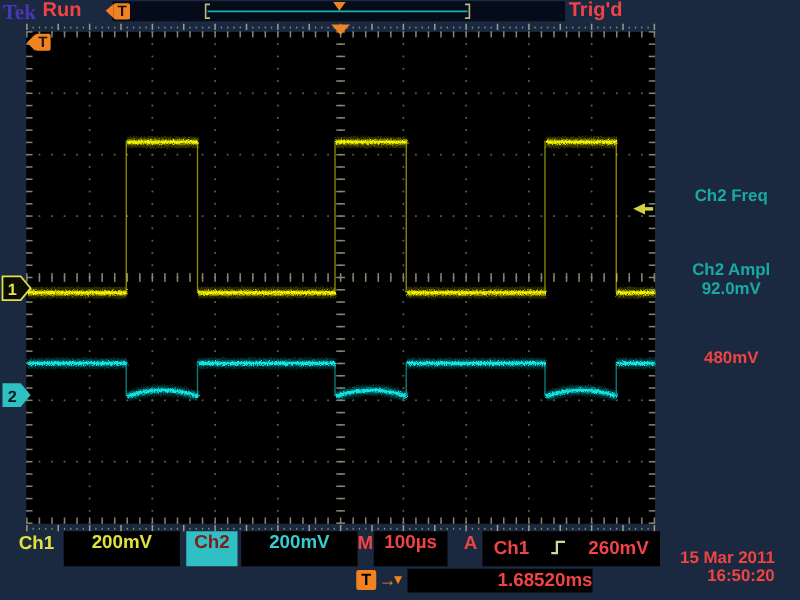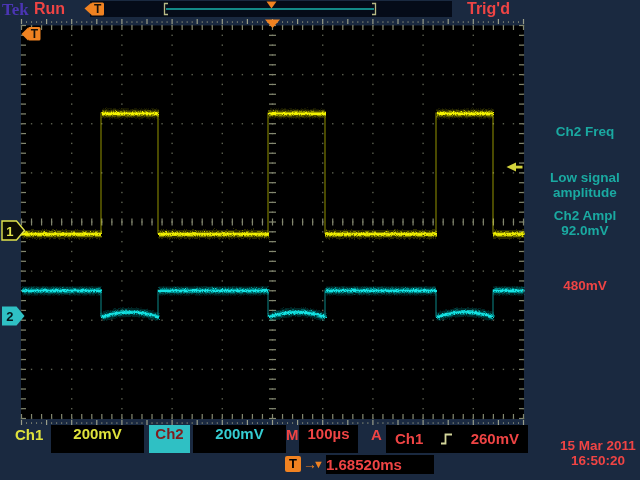--- a/index.html
+++ b/index.html
@@ -25,23 +25,23 @@
   .barlabel{top:426px;font-size:15px;line-height:17px;}
   #trig-source-box{display:flex;align-items:center;justify-content:space-between;padding:0 9px;box-sizing:border-box;}
   #delay-tbox{
     position:absolute;left:285px;top:456px;width:16px;height:16px;background:#f08221;
     color:#000;font-size:13px;line-height:16px;text-align:center;border-radius:2px;
   }
   #delay-arrow{left:303px;top:455px;font-size:14px;line-height:18px;}
   #delay-marker{left:313px;top:456px;font-size:11px;line-height:17px;}
   #delay-box{
     position:absolute;left:326px;top:455px;width:108px;height:19px;background:#000;
-    font-size:15px;line-height:19px;text-align:left;
+    font-size:15px;line-height:19px;text-align:right;padding-left:40px;
   }
-  #datetime{line-height:15px;text-align:center;margin-left:16px;}
+  #datetime{line-height:15px;text-align:right;}
 </style>
 </head>
 <body>
 
 <div id="screen">
 
   <svg id="scope" width="640" height="480" viewBox="0 0 640 480">
     <defs>
       <filter id="fuzz" x="-3%" y="-15%" width="106%" height="130%">
         <feTurbulence type="turbulence" baseFrequency="0.9 0.7" numOctaves="3" seed="11" result="n"></feTurbulence>
@@ -1491,28 +1491,24 @@
       <text x="9.8" y="235.8" font-size="13" font-weight="bold" fill="#e2e44c" text-anchor="middle" font-family="Liberation Sans,sans-serif">1</text>
     </g>
     <g>
       <polygon points="2,306.5 16.5,306.5 24.5,316 16.5,325.5 2,325.5" fill="#2fc0c4"></polygon>
       <text x="9.8" y="321.3" font-size="13" font-weight="bold" fill="#04191c" text-anchor="middle" font-family="Liberation Sans,sans-serif">2</text>
     </g>
   </svg>
 
   <div class="txt purple" style="left:2px;top:0;font-size:17px;font-family:'Liberation Serif',serif;">Tek</div>
   <div class="txt khaki" style="left:34px;top:0;font-size:16px;">Run</div>
-  <div class="txt khaki" style="left:455px;top:0;font-size:16px;margin-left:12px;">Trig'd</div>
+  <div class="txt khaki" style="left:455px;top:0;font-size:16px;">Trig'd</div>
 
-  <div class="txt teal meas" style="top:125px;text-align:center;">
+  <div class="txt teal meas" style="top:150px;text-align:center;">
     <div>Ch2 Freq</div>
-  </div>
-  <div class="txt teal meas" style="top:171px;">
-    <div>Low signal</div>
-    <div>amplitude</div>
   </div>
   <div class="txt teal meas" style="top:209px;">
     <div>Ch2 Ampl</div>
     <div>92.0mV</div>
   </div>
   <div class="txt khaki meas" style="top:279px;">
     <div>480mV</div>
   </div>
   <div id="datetime" class="txt khaki" style="left:544px;top:438px;font-size:13.5px;">
     <div>15 Mar 2011</div>

